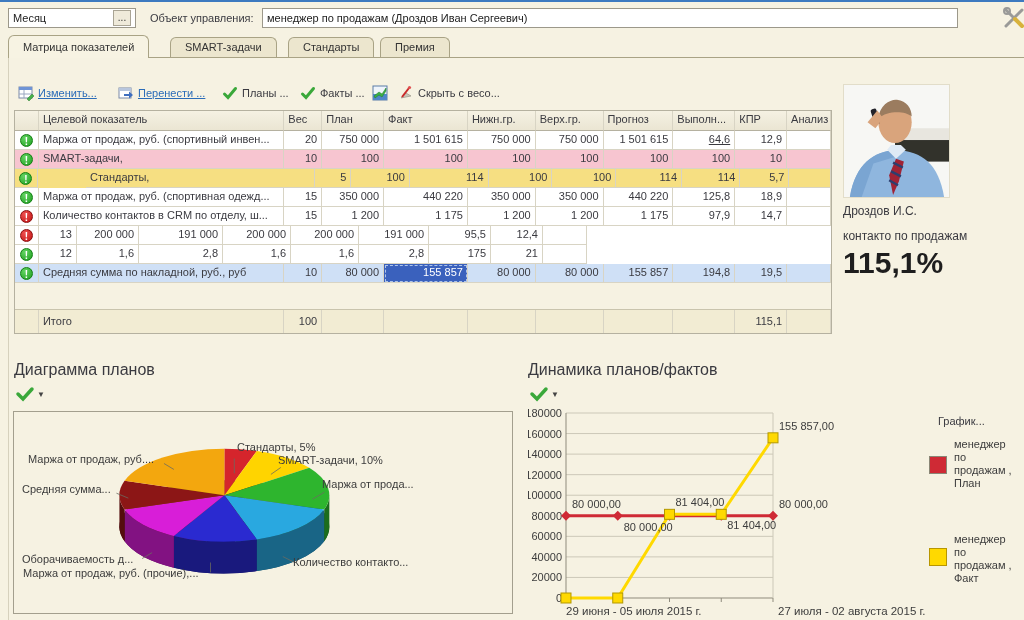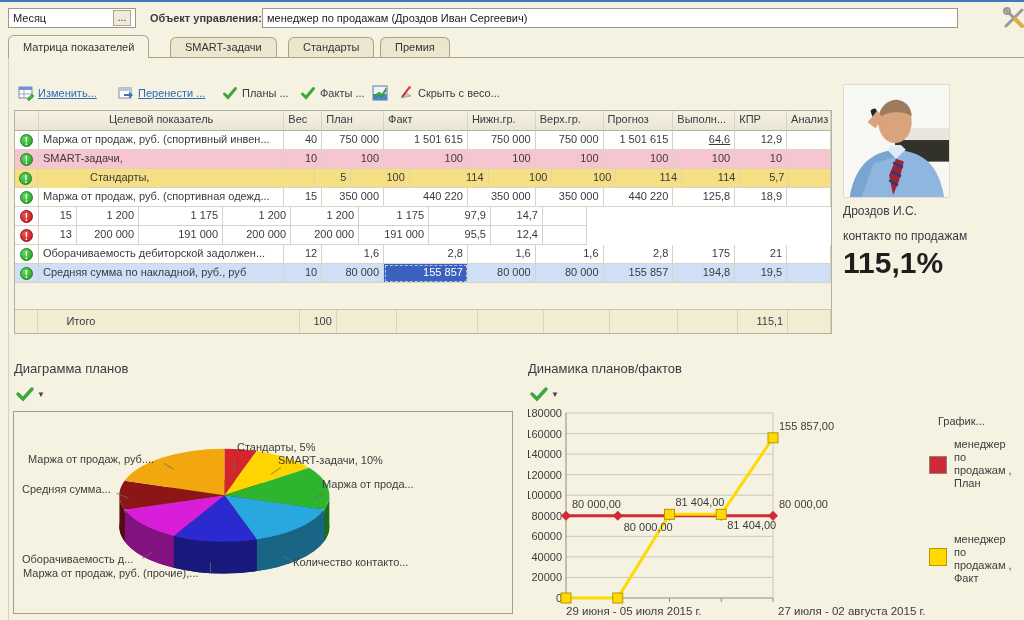--- a/index.html
+++ b/index.html
@@ -11,21 +11,21 @@
   
   #top-accent { left:0; top:0; width:1024px; height:2px; background:#3d7ac0; }
 
   
   .field { background:#fff; border:1px solid #9c988a; height:20px; display:flex; align-items:center;
            padding:0 4px; font-size:11px; color:#222; }
   #month-field { left:8px; top:8px; width:128px; }
   #month-field .val { flex:1; }
   .ellipsis-btn { width:18px; height:16px; background:#efeada; border:1px solid #a9a494;
                   font-size:10px; line-height:13px; text-align:center; color:#333; cursor:pointer; }
-  #object-label { left:150px; top:12px; color:#3a3a40;font-weight:bold; }
+  #object-label { left:150px; top:12px; color:#3a3a40; }
   #object-field { left:262px; top:8px; width:696px; }
 
   
   .tab { top:37px; height:21px; background:#ece6ce; border:1px solid #a9a385; border-bottom:none;
          border-radius:6px 6px 0 0; padding:3px 14px 0 14px; color:#333; cursor:pointer; }
   .tab.active { top:35px; height:23px; background:#f7f3e3; z-index:3; padding-top:5px; }
   #panel { left:8px; top:57px; width:1016px; height:563px; border-top:1px solid #a9a385;
            border-left:1px solid #d6d1bd; z-index:1; }
 
   
@@ -50,21 +50,21 @@
   .total-row { height:24px; background:#f2ecd3; border-top:1px solid #c9c4ad; }
   .total-row .tcell { border-bottom:none; padding-top:5px; }
 
   
   #photo { left:843px; top:84px; width:107px; height:114px; background:#f8f8f5; border:1px solid #e2ddc9; }
   #emp-name { left:843px; top:204px; font-size:12px; }
   #emp-role { left:843px; top:229px; font-size:12px; }
   #emp-score { left:843px; top:246px; width:150px; font-size:30px; font-weight:bold; color:#1e1e1e; }
 
   
-  .section-title { font-size:13px; color:#3a3a40; }
+  .section-title { font-size:16px; color:#3a3a40; }
   #pie-title { left:14px; top:361px; }
   #line-title { left:528px; top:361px; }
   .check-dd { display:flex; align-items:center; gap:2px; cursor:pointer; }
   #pie-check { left:15px; top:386px; }
   #line-check { left:529px; top:386px; }
   .dd-arrow { font-size:8px; color:#444; }
   #pie-box { left:13px; top:411px; width:500px; height:203px; border:1px solid #a39f8e; }
   .pie-label { position:absolute; font-size:11px; color:#3c3c3c; white-space:nowrap; }
   #line-svg { left:528px; top:405px; }
 
@@ -149,37 +149,37 @@
     <path d="M3 13 L8 8 L13 11 L8 12 Z" fill="#c9c5b8" stroke="#8f8b7e" stroke-width="0.6"></path>
     <line x1="4" y1="12" x2="11" y2="3" stroke="#c92a2a" stroke-width="2"></line>
     <circle cx="11.5" cy="2.5" r="1.6" fill="#e05050"></circle>
   </svg>
   <span>Скрыть с весо...</span>
 </div>
 
 <div id="kpi-table" class="abs">
     <div class="trow thead">
       <div class="tcell " style="width: 24px;"></div>
-      <div class="tcell " style="width: 246px; text-align: center;">Целевой показатель</div>
+      <div class="tcell " style="width: 246px;">Целевой показатель</div>
       <div class="tcell " style="width: 38px;">Вес</div>
       <div class="tcell " style="width: 62px;">План</div>
       <div class="tcell " style="width: 84px;">Факт</div>
       <div class="tcell " style="width: 68px;">Нижн.гр.</div>
       <div class="tcell " style="width: 68px;">Верх.гр.</div>
       <div class="tcell " style="width: 70px;">Прогноз</div>
       <div class="tcell " style="width: 62px;">Выполн...</div>
       <div class="tcell " style="width: 52px;">КПР</div>
       <div class="tcell " style="width: 44px;">Анализ</div>
     </div>
     <div class="trow" style="background: rgb(255, 255, 255);">
       <div class="tcell" style="width: 24px;">
         <div class="status-dot status-green">!</div>
       </div>
       <div class="tcell " style="width: 246px;">Маржа от продаж, руб. (спортивный инвен...</div>
-      <div class="tcell  num" style="width: 38px;">40</div>
+      <div class="tcell  num" style="width: 38px;">20</div>
       <div class="tcell  num" style="width: 62px;">750 000</div>
       <div class="tcell  num" style="width: 84px;">1 501 615</div>
       <div class="tcell  num" style="width: 68px;">750 000</div>
       <div class="tcell  num" style="width: 68px;">750 000</div>
       <div class="tcell  num" style="width: 70px;">1 501 615</div>
       <div class="tcell  num" style="width: 62px; text-decoration: underline;">64,6</div>
       <div class="tcell  num" style="width: 52px;">12,9</div>
       <div class="tcell  num" style="width: 44px;"></div>
     </div>
     <div class="trow" style="background: rgb(247, 197, 208);">
@@ -224,20 +224,21 @@
       <div class="tcell  num" style="width: 68px;">350 000</div>
       <div class="tcell  num" style="width: 70px;">440 220</div>
       <div class="tcell  num" style="width: 62px;">125,8</div>
       <div class="tcell  num" style="width: 52px;">18,9</div>
       <div class="tcell  num" style="width: 44px;"></div>
     </div>
     <div class="trow" style="background: rgb(255, 255, 255);">
       <div class="tcell" style="width: 24px;">
         <div class="status-dot status-red">!</div>
       </div>
+      <div class="tcell " style="width: 246px;">Количество контактов в CRM по отделу, ш...</div>
       <div class="tcell  num" style="width: 38px;">15</div>
       <div class="tcell  num" style="width: 62px;">1 200</div>
       <div class="tcell  num" style="width: 84px;">1 175</div>
       <div class="tcell  num" style="width: 68px;">1 200</div>
       <div class="tcell  num" style="width: 68px;">1 200</div>
       <div class="tcell  num" style="width: 70px;">1 175</div>
       <div class="tcell  num" style="width: 62px;">97,9</div>
       <div class="tcell  num" style="width: 52px;">14,7</div>
       <div class="tcell  num" style="width: 44px;"></div>
     </div>
@@ -252,21 +253,20 @@
       <div class="tcell  num" style="width: 68px;">200 000</div>
       <div class="tcell  num" style="width: 70px;">191 000</div>
       <div class="tcell  num" style="width: 62px;">95,5</div>
       <div class="tcell  num" style="width: 52px;">12,4</div>
       <div class="tcell  num" style="width: 44px;"></div>
     </div>
     <div class="trow" style="background: rgb(255, 255, 255);">
       <div class="tcell" style="width: 24px;">
         <div class="status-dot status-green">!</div>
       </div>
-      <div class="tcell " style="width: 246px;">Оборачиваемость дебиторской задолжен...</div>
       <div class="tcell  num" style="width: 38px;">12</div>
       <div class="tcell  num" style="width: 62px;">1,6</div>
       <div class="tcell  num" style="width: 84px;">2,8</div>
       <div class="tcell  num" style="width: 68px;">1,6</div>
       <div class="tcell  num" style="width: 68px;">1,6</div>
       <div class="tcell  num" style="width: 70px;">2,8</div>
       <div class="tcell  num" style="width: 62px;">175</div>
       <div class="tcell  num" style="width: 52px;">21</div>
       <div class="tcell  num" style="width: 44px;"></div>
     </div>
@@ -281,21 +281,21 @@
       <div class="tcell  num" style="width: 68px;">80 000</div>
       <div class="tcell  num" style="width: 68px;">80 000</div>
       <div class="tcell  num" style="width: 70px;">155 857</div>
       <div class="tcell  num" style="width: 62px;">194,8</div>
       <div class="tcell  num" style="width: 52px;">19,5</div>
       <div class="tcell  num" style="width: 44px;"></div>
     </div>
     <div class="filler"></div>
     <div class="trow total-row">
       <div class="tcell " style="width: 24px;"></div>
-      <div class="tcell " style="width: 246px; margin-left: 24px;">Итого</div>
+      <div class="tcell " style="width: 246px;">Итого</div>
       <div class="tcell  num" style="width: 38px;">100</div>
       <div class="tcell  num" style="width: 62px;"></div>
       <div class="tcell  num" style="width: 84px;"></div>
       <div class="tcell  num" style="width: 68px;"></div>
       <div class="tcell  num" style="width: 68px;"></div>
       <div class="tcell  num" style="width: 70px;"></div>
       <div class="tcell  num" style="width: 62px;"></div>
       <div class="tcell  num" style="width: 52px;">115,1</div>
       <div class="tcell  num" style="width: 44px;"></div>
     </div>

